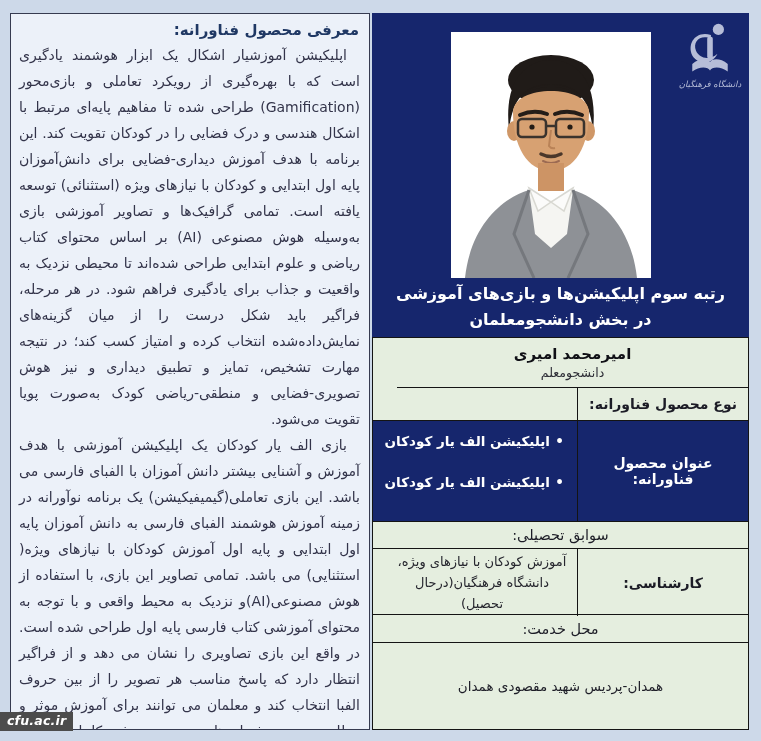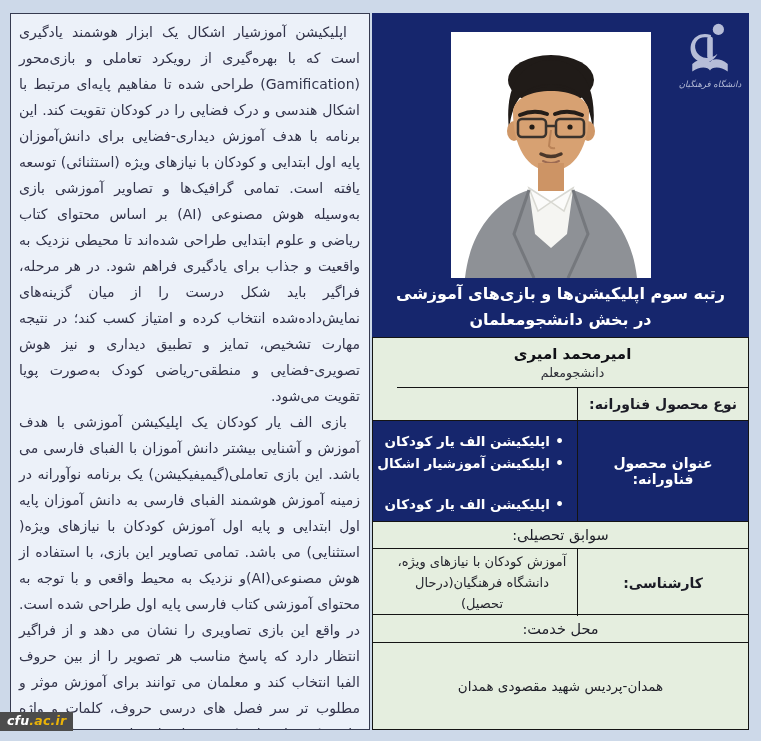--- a/index.html
+++ b/index.html
@@ -16,21 +16,21 @@
   .intro-title { color:#1f3864; font-size:15px; font-weight:bold; text-align:right; margin:2px 1px 3px 0; }
   .intro-panel p { font-size:14px; line-height:26px; color:#33344a; text-align:justify; text-indent:13px; }
 
   
   .watermark {
     position:absolute; left:0; top:712px; background:#4c4c4c;
     font-size:12.5px; font-weight:bold; font-style:italic;
     padding:1px 7px 3px 7px; letter-spacing:0.2px;
   }
   .wm-site { color:#ffffff; }
-  .wm-domain { color:#eab308; }
+  .wm-domain { color:#ffffff; }
 
   
   .right-panel { position:absolute; left:372px; top:13px; width:377px; height:717px; }
   .navy-top { position:relative; height:324px; background:#16266d; }
 
   .photo-frame { position:absolute; left:79px; top:19px; width:200px; height:246px; background:#fff; }
   .photo-frame svg { display:block; width:100%; height:100%; }
 
   .uni-logo { position:absolute; top:7px; right:1px; width:76px; text-align:center; color:#b6bdd8; }
   .uni-logo svg { display:block; margin:0 auto; }
@@ -77,20 +77,21 @@
   .row-bachelor { height:66px;padding-left:14px; }
   .row-bachelor .cell-value { font-size:13px; line-height:21px; }
   .row-workplace .cell-full { height:100%; display:flex; align-items:center; justify-content:center; font-size:13.5px; }
 </style>
 </head>
 <body>
 
 <div class="page">
 
   <div class="intro-panel">
+    <div class="intro-title">معرفی محصول فناورانه:</div>
     <p>اپلیکیشن آموزشیار اشکال یک ابزار هوشمند یادگیری است که با بهره‌گیری از رویکرد تعاملی و بازی‌محور (Gamification) طراحی شده تا مفاهیم پایه‌ای مرتبط با اشکال هندسی و درک فضایی را در کودکان تقویت کند. این برنامه با هدف آموزش دیداری-فضایی برای دانش‌آموزان پایه اول ابتدایی و کودکان با نیازهای ویژه (استثنائی) توسعه یافته است. تمامی گرافیک‌ها و تصاویر آموزشی بازی به‌وسیله هوش مصنوعی (AI) بر اساس محتوای کتاب ریاضی و علوم ابتدایی طراحی شده‌اند تا محیطی نزدیک به واقعیت و جذاب برای یادگیری فراهم شود. در هر مرحله، فراگیر باید شکل درست را از میان گزینه‌های نمایش‌داده‌شده انتخاب کرده و امتیاز کسب کند؛ در نتیجه مهارت تشخیص، تمایز و تطبیق دیداری و نیز هوش تصویری-فضایی و منطقی-ریاضی کودک به‌صورت پویا تقویت می‌شود.</p>
     <p>بازی الف یار کودکان یک اپلیکیشن آموزشی با هدف آموزش و آشنایی بیشتر دانش آموزان با الفبای فارسی می باشد. این بازی تعاملی(گیمیفیکیشن) یک برنامه نوآورانه در زمینه آموزش هوشمند الفبای فارسی به دانش آموزان پایه اول ابتدایی و پایه اول آموزش کودکان با نیازهای ویژه( استثنایی) می باشد. تمامی تصاویر این بازی، با استفاده از هوش مصنوعی(AI)و نزدیک به محیط واقعی و با توجه به محتوای آموزشی کتاب فارسی پایه اول طراحی شده است. در واقع این بازی تصاویری را نشان می دهد و از فراگیر انتظار دارد که پاسخ مناسب هر تصویر را از بین حروف الفبا انتخاب کند و معلمان می توانند برای آموزش موثر و مطلوب تر سر فصل های درسی حروف، کلمات و واژه های ترکیبی استفاده کنند. درواقع این بازی به دنبال تقویت هوش کلامی_زبانی و تصویری_فضایی در ۴۸ مرحله جذاب و مهیج می باشد.</p>
   </div>
 
   <div class="watermark"><span class="wm-site">cfu</span><span class="wm-domain">.ac.ir</span></div>
 
   <div class="right-panel">
 
     <div class="navy-top">
 
@@ -149,21 +150,20 @@
       </div>
 
       <div class="trow two-col row-type">
         <div class="cell-label">نوع محصول فناورانه:</div>
       </div>
 
       <div class="trow two-col row-titles">
         <div class="cell-label">عنوان محصول فناورانه:</div>
         <div class="cell-value">
           <div class="bullet-item">اپلیکیشن الف یار کودکان</div>
-          <div class="bullet-item">اپلیکیشن آموزشیار اشکال</div>
           <div class="bullet-item bullet-gap">اپلیکیشن الف یار کودکان</div>
         </div>
       </div>
 
       <div class="trow row-header">سوابق تحصیلی:</div>
 
       <div class="trow two-col row-bachelor">
         <div class="cell-label">کارشناسی:</div>
         <div class="cell-value">آموزش کودکان با نیازهای ویژه، دانشگاه فرهنگیان(درحال تحصیل)</div>
       </div>

